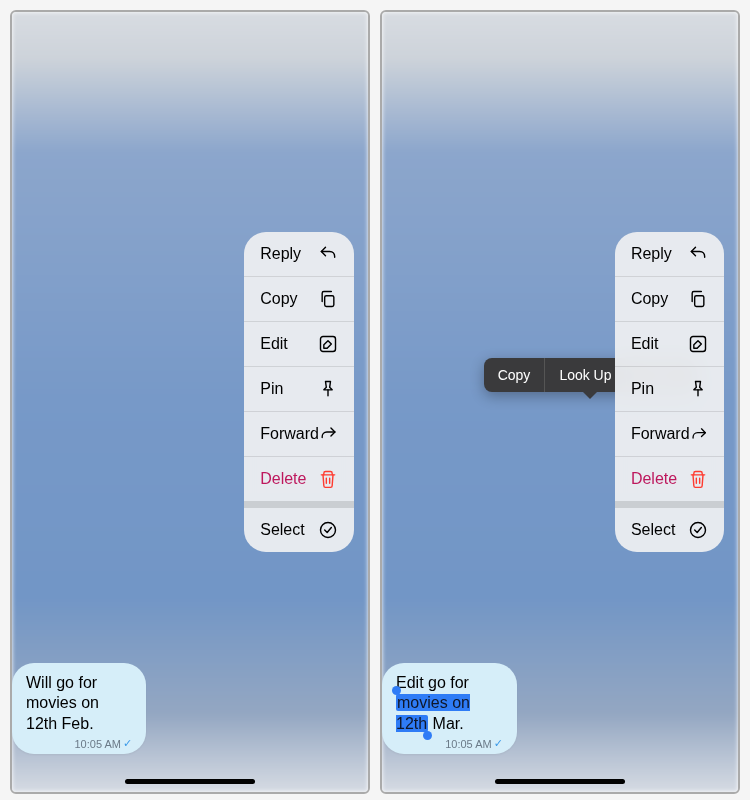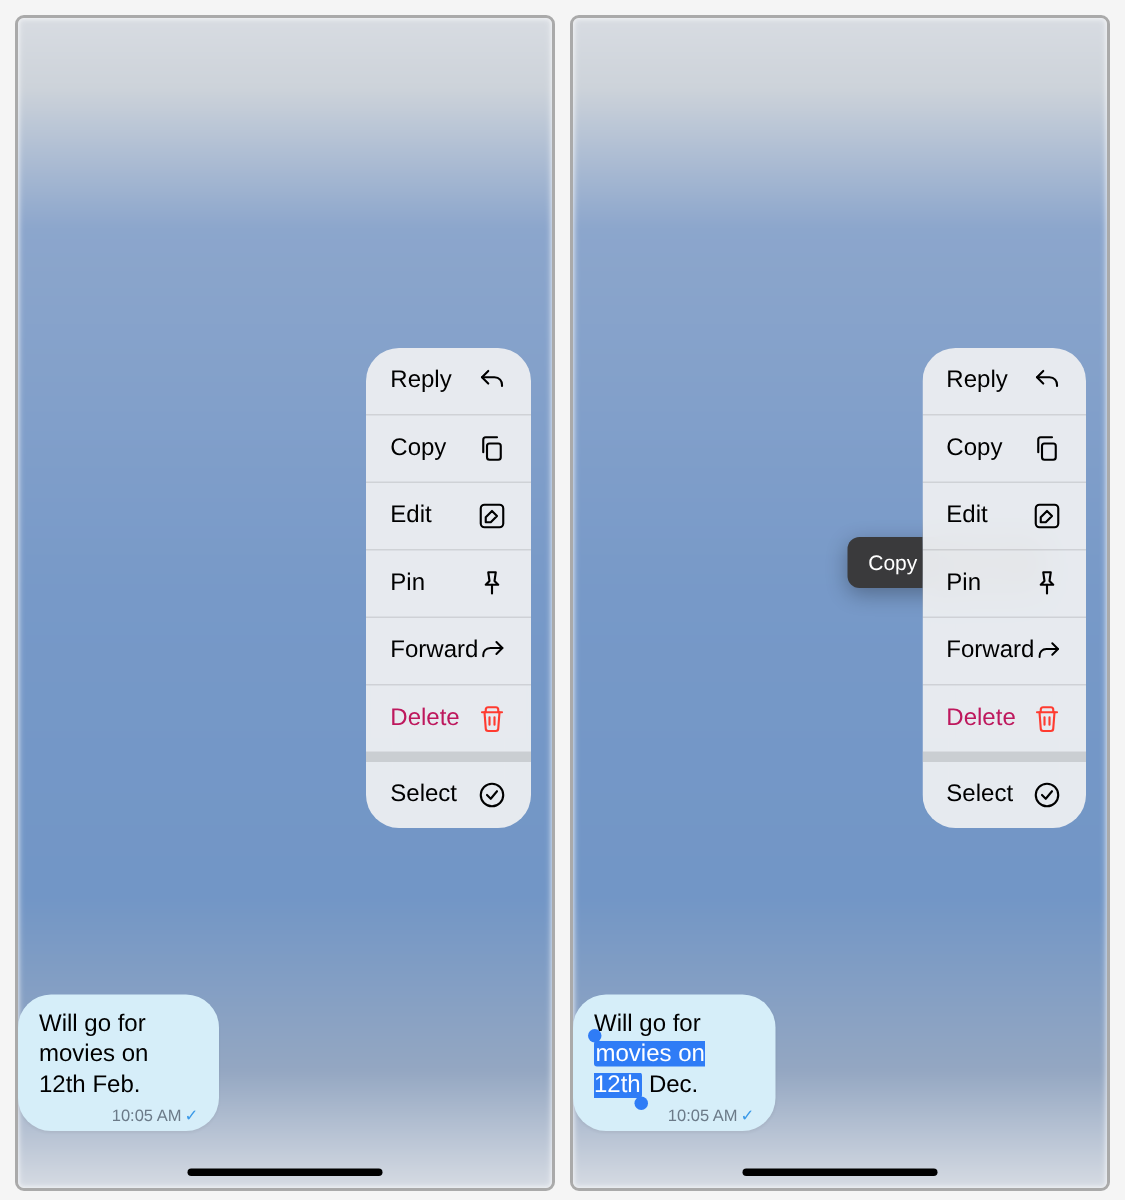--- a/index.html
+++ b/index.html
@@ -15,21 +15,21 @@
   .item.thick-sep{border-bottom:7px solid rgba(200,202,206,.9)}
   .item:last-child{border-bottom:none}
   .item .icon{width:20px;height:20px;display:flex;align-items:center;justify-content:center}
   .item.danger{color:#be185d}
   .item.danger .icon svg{stroke:#ff3b30}
   .home-indicator{position:absolute;bottom:8px;left:50%;transform:translateX(-50%);width:130px;height:5px;background:#000;border-radius:3px}
   .callout{position:absolute;background:#3a3a3c;border-radius:8px;display:flex;box-shadow:0 4px 14px rgba(0,0,0,.3)}
   .callout-item{color:#fff;font-size:14px;padding:9px 14px;border-right:1px solid #555;cursor:pointer}
   .callout-item:last-child{border-right:none}
   .callout-arrow{position:absolute;bottom:-7px;left:50%;transform:translateX(-50%);width:0;height:0;border-left:8px solid transparent;border-right:8px solid transparent;border-top:8px solid #3a3a3c}
-  .sel{background:#2f7cf6;color:#ffffff;border-radius:2px;padding:0 1px;position:relative}
+  .sel{background:#2f7cf6;color:#0f172a;border-radius:2px;padding:0 1px;position:relative}
   .handle{position:absolute;width:9px;height:9px;background:#2f7cf6;border-radius:50%}
   .handle.start{top:-8px;left:-4px}
   .handle.end{bottom:-8px;right:-4px}
   svg{stroke:#000;stroke-width:1.7;fill:none;stroke-linecap:round;stroke-linejoin:round}
 </style>
 </head>
 <body>
 
 <div class="phone">
   <div class="wallpaper"></div>
@@ -111,26 +111,27 @@
   </div>
   <div class="home-indicator"></div>
 </div>
 
 <div class="phone">
   <div class="wallpaper"></div>
   <div class="overlay">
 
     <div class="callout" style="top:346px;right:42px">
       <div class="callout-item">Copy</div>
+      <div class="callout-item">Look Up</div>
       <div class="callout-item">Delete</div>
       <div class="callout-arrow"></div>
     </div>
 
     <div class="bubble">
-      <div class="msg"><span>Will go for </span><span class="sel"><span class="handle start"></span><span>movies on 12th</span><span class="handle end"></span></span><span> Dec.</span></div>
+      <div class="msg"><span>Edit go for </span><span class="sel"><span class="handle start"></span><span>movies on 12th</span><span class="handle end"></span></span><span> Mar.</span></div>
       <div class="timestamp">
         <span>10:05 AM</span>
         <span class="check">✓</span>
       </div>
     </div>
     <div class="menu">
       <div class="item">
           <span>Reply</span>
           <span class="icon">
             <svg viewBox="0 0 24 24">

